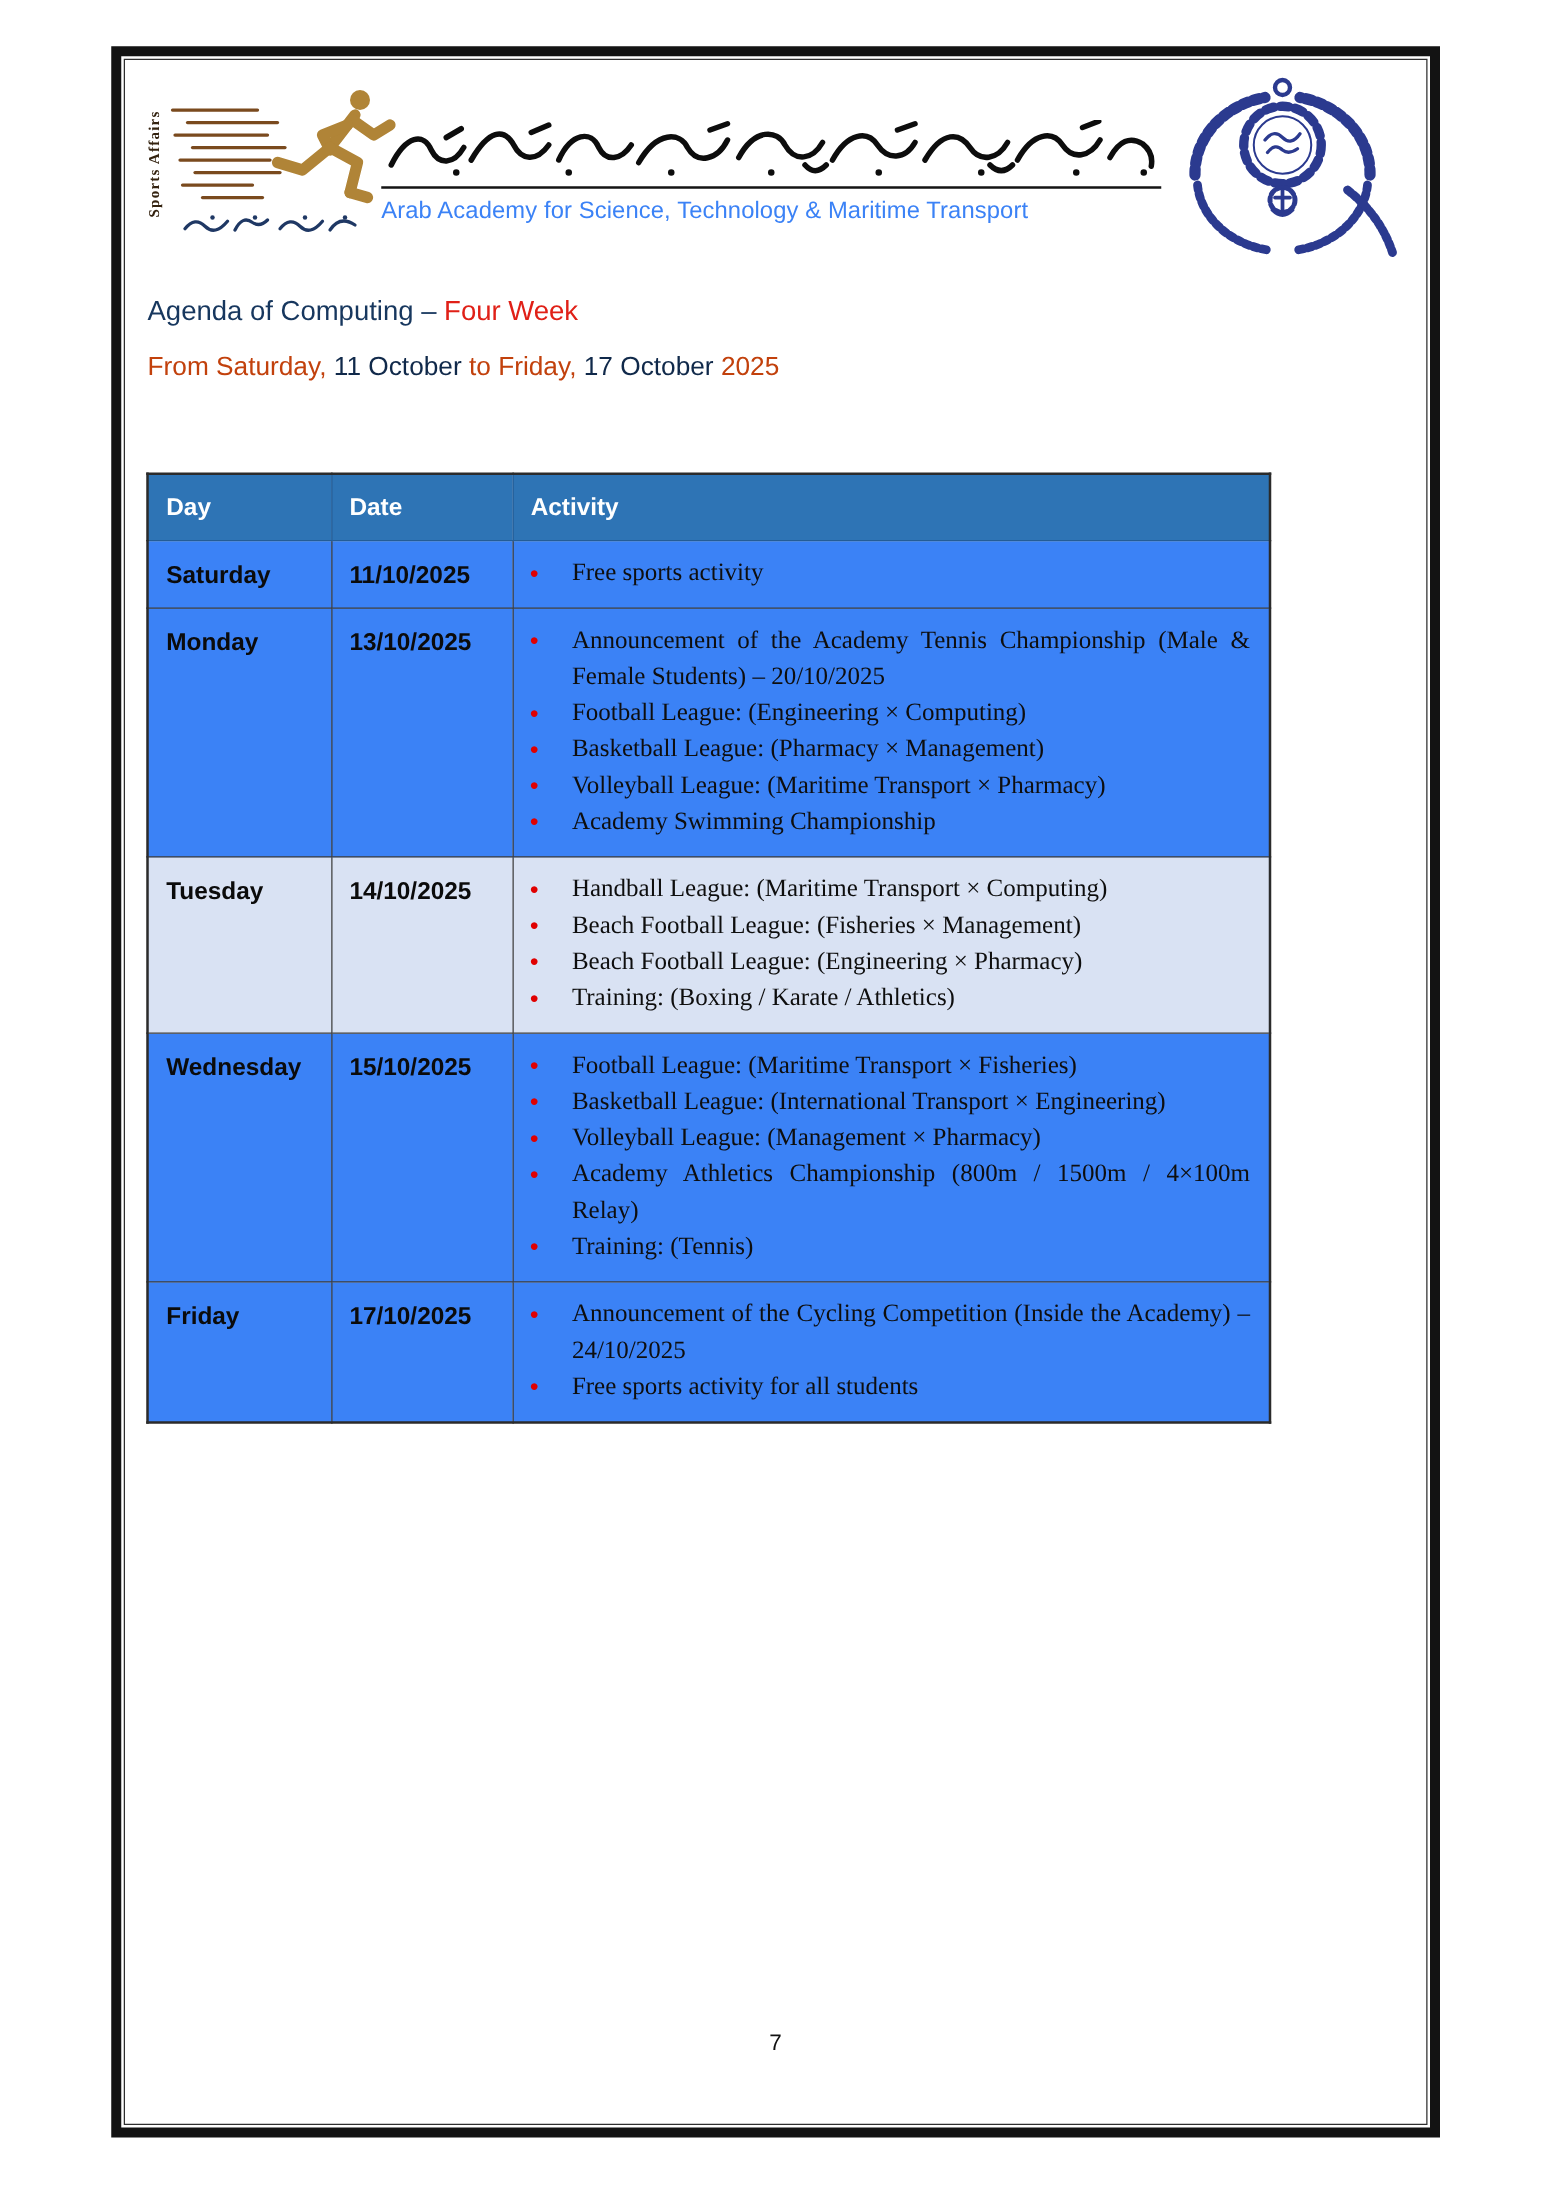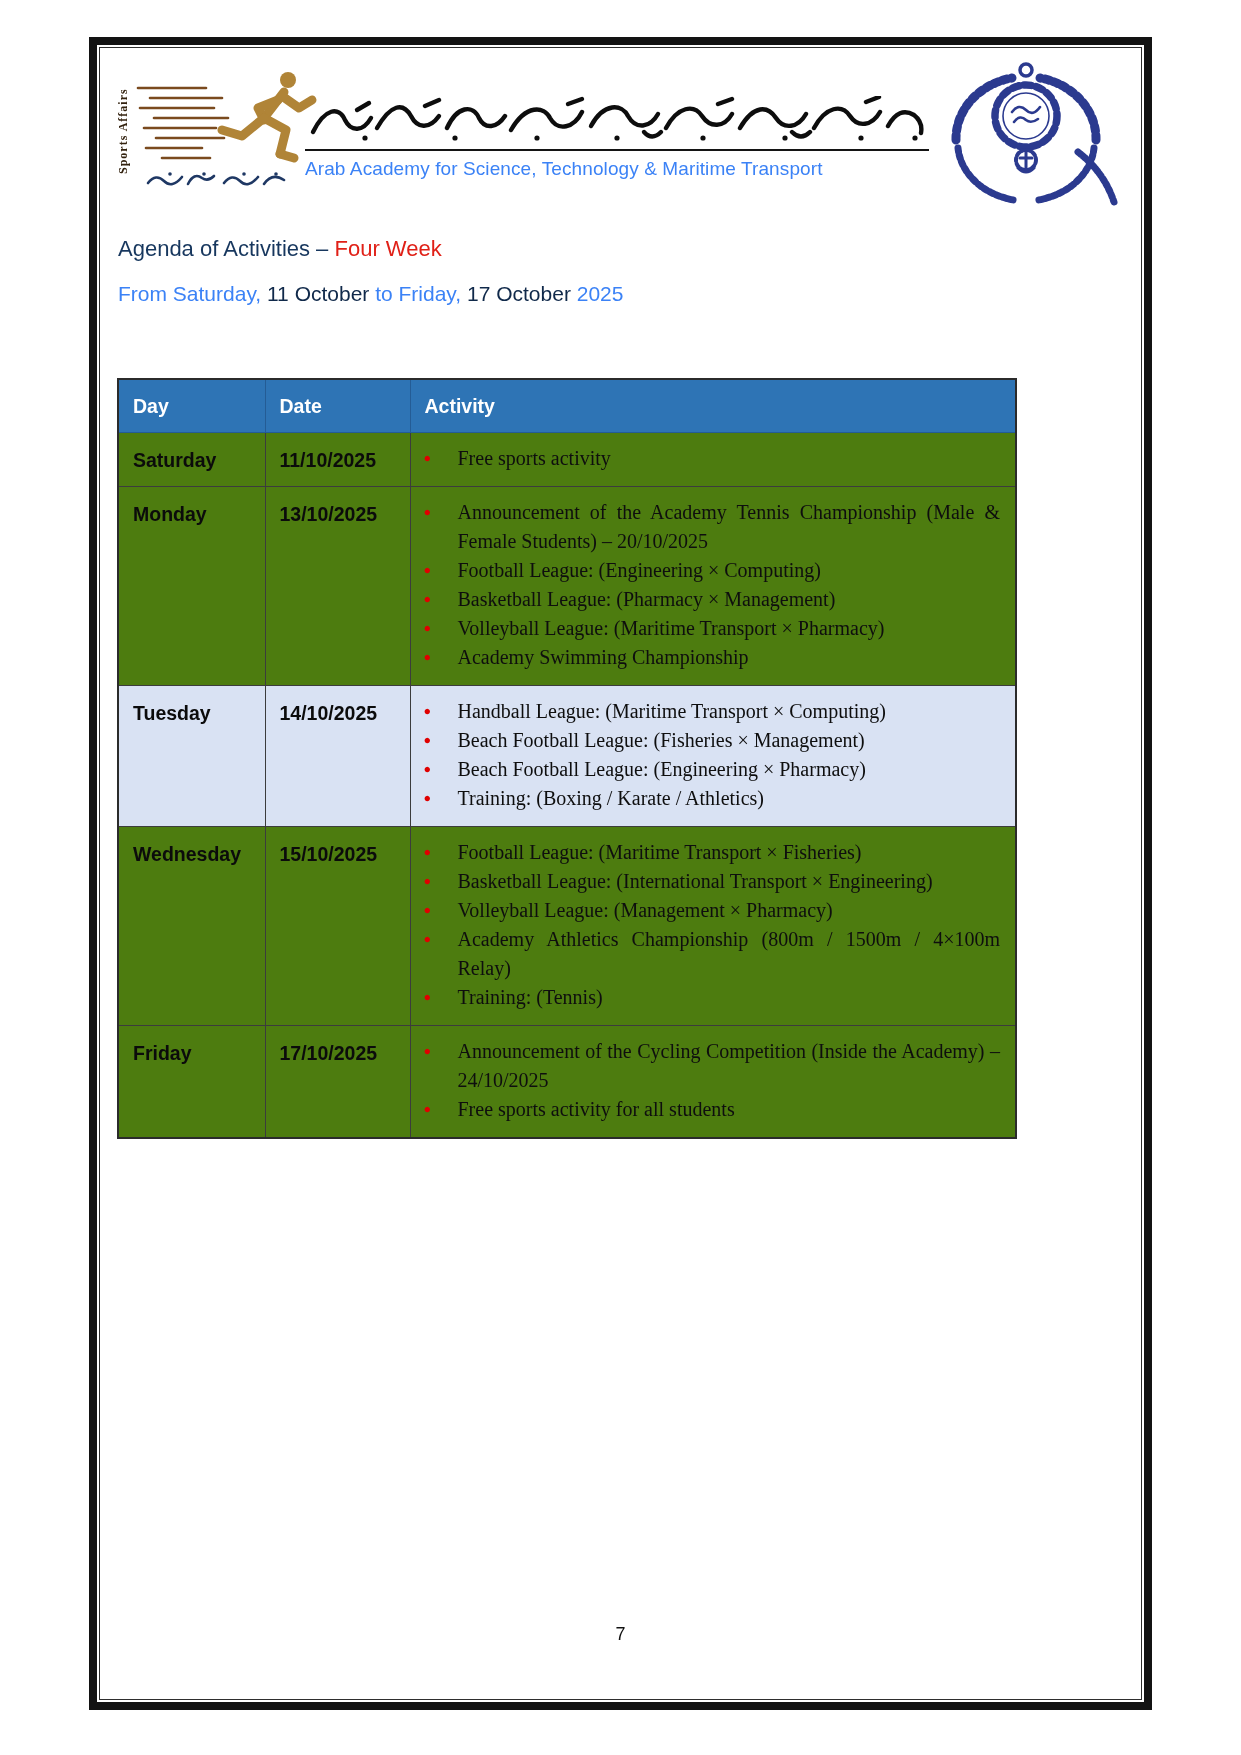--- a/index.html
+++ b/index.html
@@ -20,30 +20,30 @@
   .calli{display:block;width:624px;height:50px;border-bottom:2px solid #141414;padding-bottom:3px;}
   .eng-name{margin-top:7px;font-size:19px;font-weight:normal;color:#3b82f6;
         white-space:nowrap;letter-spacing:0.1px;}
   .emblem{position:absolute;left:826px;top:8px;}
 
   
   .title-line{position:absolute;left:18px;top:188px;font-size:22px;}
   .t-navy{color:#17375E;}
   .t-red{color:#E02017;}
   .subtitle{position:absolute;left:18px;top:234px;font-size:21px;}
-  .tone-light{color:#3b82f6;}
+  .tone-light{color:#c2410c;}
   .tone-dark{color:#10294a;}
 
   
   .table-wrap{position:absolute;left:17px;top:330px;}
   table.agenda{border-collapse:collapse;table-layout:fixed;width:898px;
         border:2px solid #2b2b2b;}
   table.agenda th{background:#2E74B5;color:#ffffff;text-align:left;font-size:19.5px;
         padding:15px 4px 14px 14px;border:1px solid #245c95;font-weight:bold;}
-  table.agenda td{border:1px solid #3c3c3c;vertical-align:top;background:#4d7c0f;}
+  table.agenda td{border:1px solid #3c3c3c;vertical-align:top;background:#3b82f6;}
   tr.shaded td{background:#D9E2F3;}
   td.day,td.date{font-weight:bold;font-size:19.5px;color:#0b0b0b;
         padding:16px 4px 12px 14px;}
   td.acts-cell{padding:11px 15px 13px 0;}
   .activity{font-family:"Liberation Serif",serif;font-size:20px;line-height:29px;
         color:#0e0e0e;text-align:justify;padding-left:47px;position:relative;}
   .activity::before{content:"\25CF";color:#e00000;position:absolute;left:13px;top:0;
         font-size:12.5px;line-height:29px;}
 
   .page-number{position:absolute;left:0;right:0;top:1576px;text-align:center;
@@ -130,21 +130,21 @@
             <path d="M86,56 q7,-9 14,-2 t14,-3" stroke-width="2.6"></path>
             <path d="M88,66 q6,-8 12,-2 q5,4 12,-1" stroke-width="2.6"></path>
             <circle cx="100" cy="104" r="10" stroke-width="4" stroke-dasharray="3.5 2.5"></circle>
             <path d="M100,96 v20 M92,112 q8,8 16,0 M94,102 h12" stroke-width="3"></path>
             <path d="M152,96 Q178,116 188,146" stroke-width="7" stroke-dasharray="3.5 2.5"></path>
           </g>
         </svg>
       </header>
 
       <div class="title-line">
-        <span class="t-navy">Agenda of Activities – </span><span class="t-red">Four Week</span>
+        <span class="t-navy">Agenda of Computing – </span><span class="t-red">Four Week</span>
       </div>
       <div class="subtitle"><span class="tone-light">From Saturday, </span><span class="tone-dark">11 October </span><span class="tone-light">to Friday, </span><span class="tone-dark">17 October </span><span class="tone-light">2025</span></div>
 
       <div class="table-wrap">
         <table class="agenda">
           <colgroup>
               <col style="width:147px">
               <col style="width:145px">
               <col style="width:606px">
             </colgroup>

